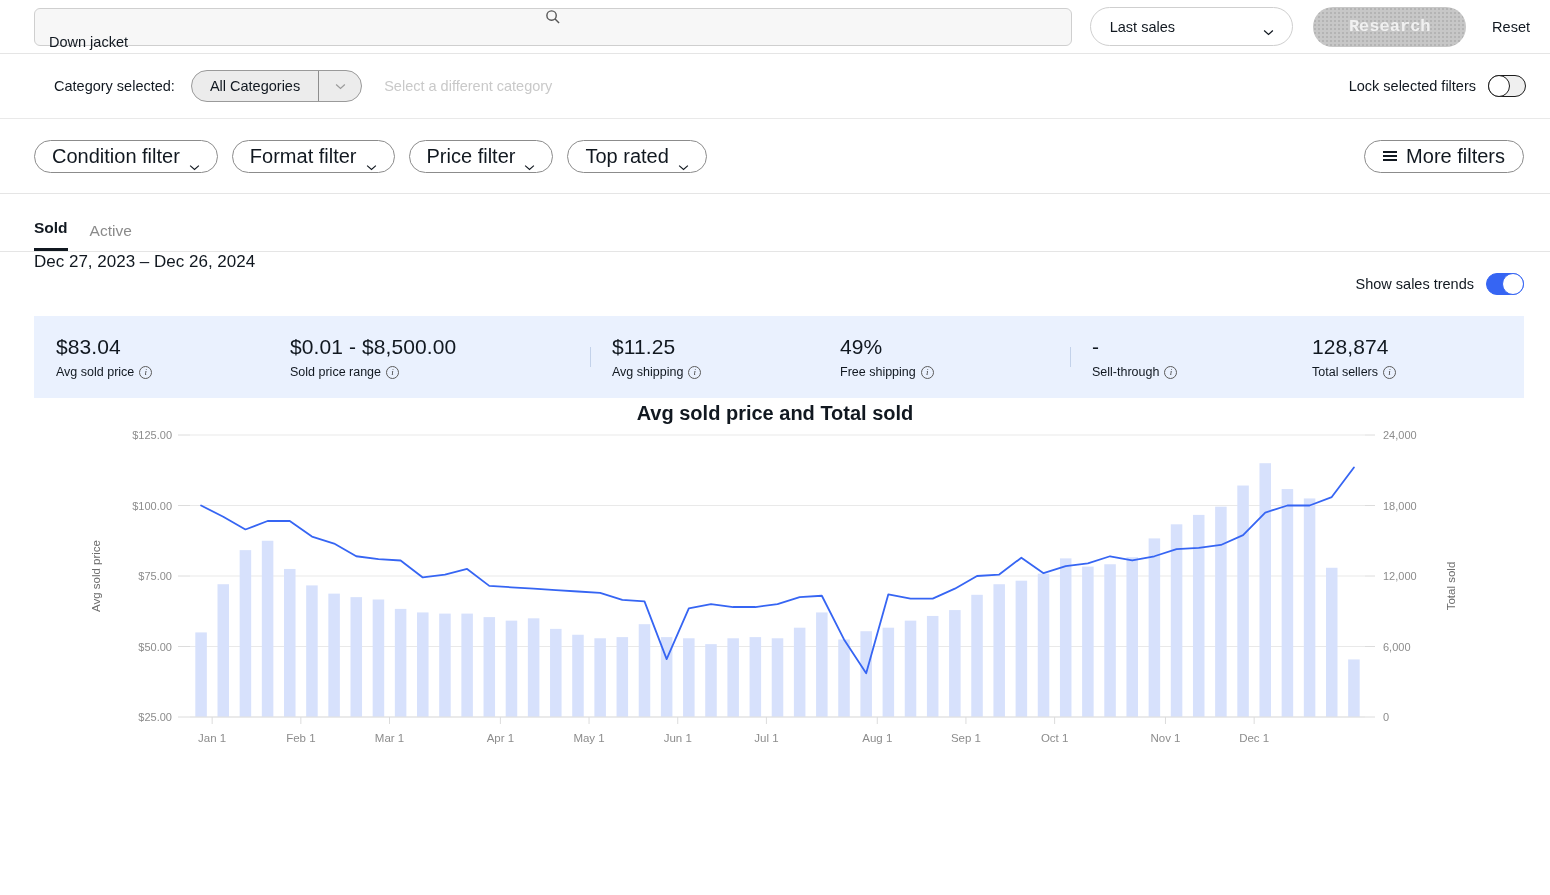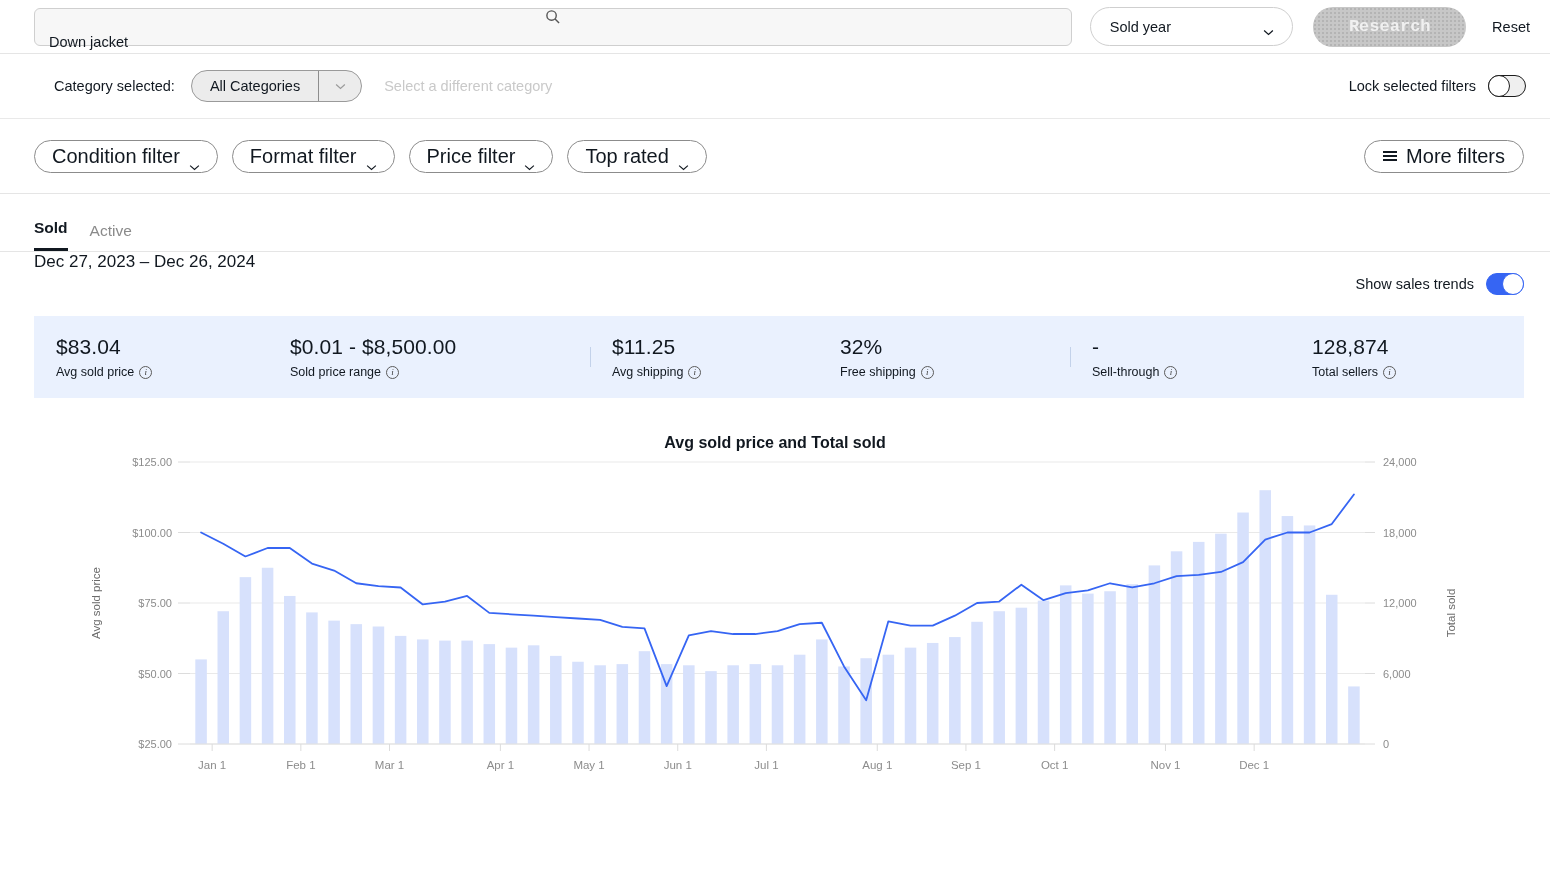--- a/index.html
+++ b/index.html
@@ -162,41 +162,41 @@
     width: 13px; height: 13px; border-radius: 50%;
     border: 1px solid #5b5b5b; color: #3b3b3b;
     font-size: 9px; line-height: 11px; text-align: center;
     font-family: "Liberation Serif", serif; font-style: italic;
     display: inline-block;
   }
 
   
   .chart-area { position: relative; height: 378px; }
   .chart-title {
-    text-align: center; font-size: 16px; font-weight: 700;
-    padding-top: 36px; color: #111820;
+    text-align: center; font-size: 20px; font-weight: 700;
+    padding-top: 4px; color: #111820;
   }
   .chart-svg { display: block; }
 </style>
 </head>
 <body>
 
 <div class="search-row">
   <div class="search-box">
     <span class="search-icon">
       <svg viewBox="0 0 16 16" width="15" height="15" fill="none" stroke="#555" stroke-width="1.5">
         <circle cx="7" cy="7" r="5"></circle>
           <line x1="10.7" y1="10.7" x2="15" y2="15"></line>
       </svg>
     </span>
     <input class="search-value" value="Down jacket" placeholder="Search for items" style="">
   </div>
 
   <div class="daterange-select">
-    <span>Sold year</span>
+    <span>Last sales</span>
     <span class="chev">
       <svg viewBox="0 0 12 8" width="11" height="7" fill="none" stroke="#111820" stroke-width="1.4">
         <polyline points="1,1.8 6,6.2 11,1.8"></polyline>
       </svg>
     </span>
   </div>
 
   <button class="research-btn">Research</button>
 
   <a class="reset-link">Reset</a>
@@ -298,21 +298,21 @@
       </div>
     </div>
     <div class="stat div" style="width:228px">
       <div class="stat-value">$11.25</div>
       <div class="stat-label">
         <span>Avg shipping</span>
         <span class="info-i">i</span>
       </div>
     </div>
     <div class="stat" style="width:252px">
-      <div class="stat-value">32%</div>
+      <div class="stat-value">49%</div>
       <div class="stat-label">
         <span>Free shipping</span>
         <span class="info-i">i</span>
       </div>
     </div>
     <div class="stat div" style="width:220px">
       <div class="stat-value">-</div>
       <div class="stat-label">
         <span>Sell-through</span>
         <span class="info-i">i</span>

